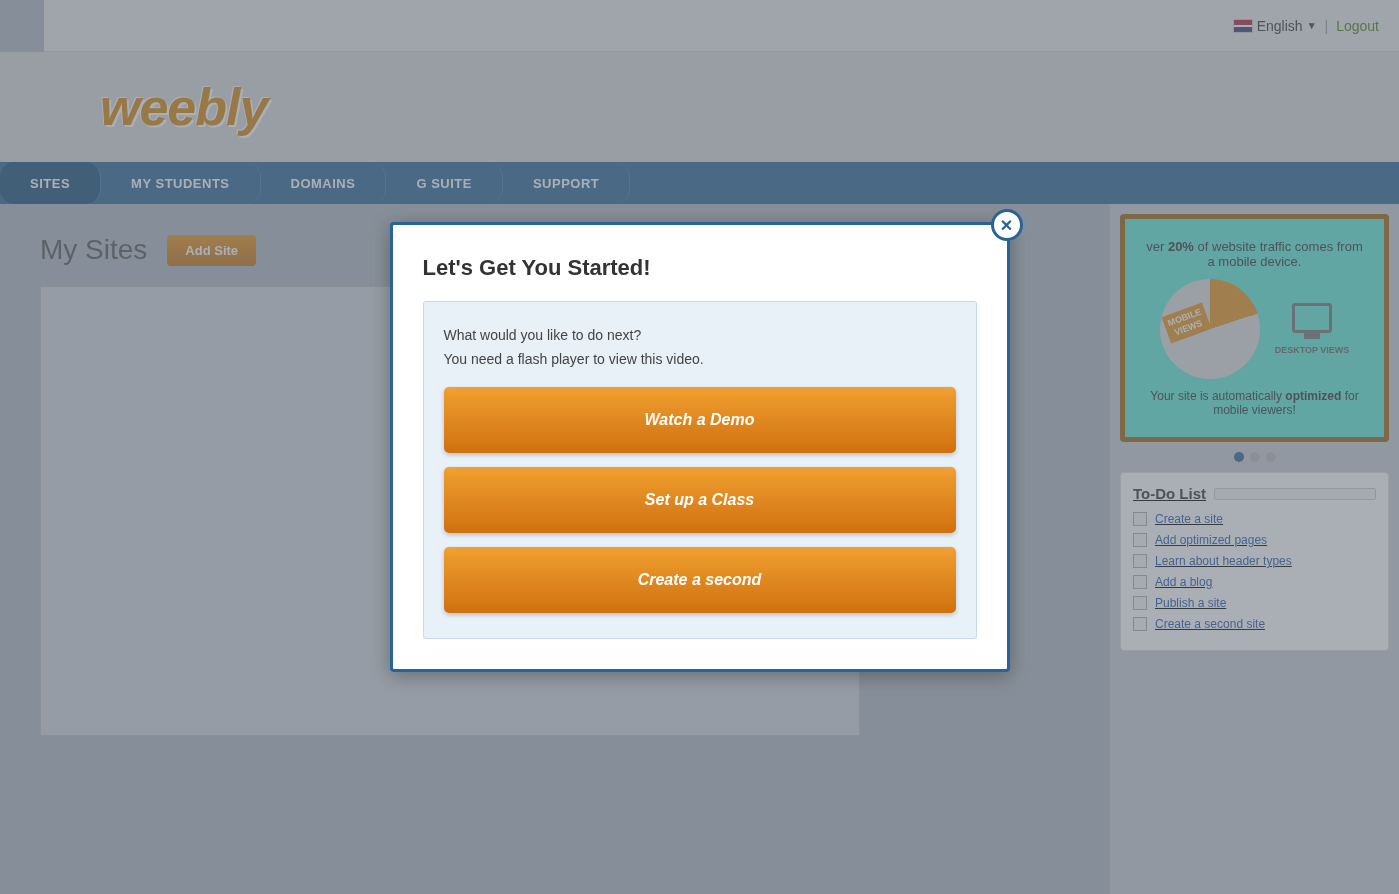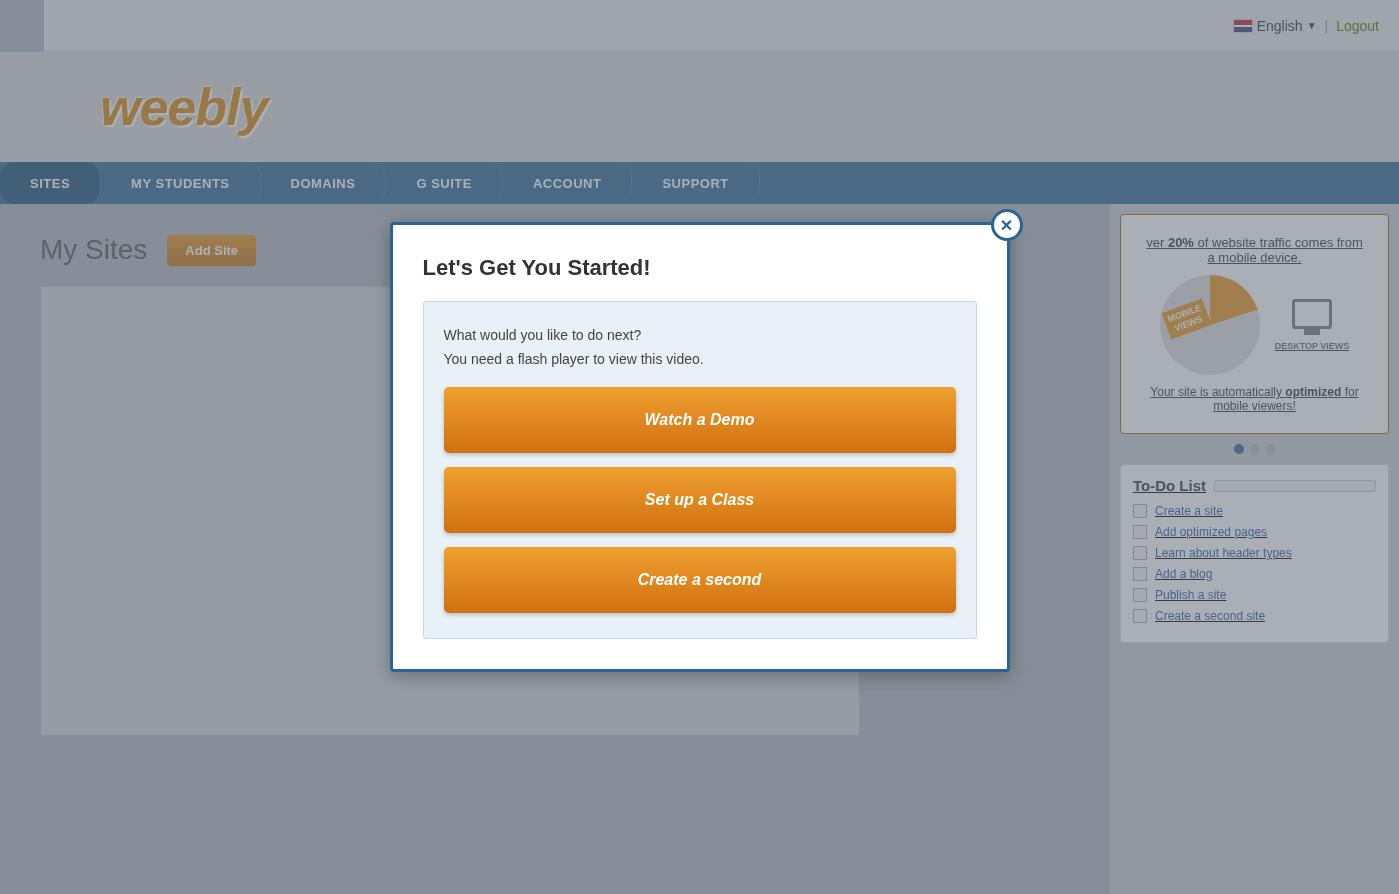--- a/index.html
+++ b/index.html
@@ -113,29 +113,28 @@
     #right-sidebar {
       width: 290px;
       background: #c8cdd4;
       padding: 0;
       border-left: 1px solid #bbb;
       overflow: hidden;
     }
 
     
     .promo-card {
-      background: #ffffff;
+      background: #5eead4;
       margin: 10px;
-      border: 1px solid #a16207;
+      border: 5px solid #a16207;
       border-radius: 4px;
       padding: 20px;
       text-align: center;
       font-size: 13px;
       color: #333;
-      text-decoration: underline;
     }
     .chart-area {
       display: flex;
       align-items: center;
       justify-content: center;
       margin: 10px 0;
       position: relative;
     }
     
     .pie-slice {
@@ -337,21 +336,20 @@
 
 <div id="logo-bar">
   <div class="weebly-logo">weebly</div>
 </div>
 
 <div id="nav-bar">
   <div class="nav-item active">SITES</div>
   <div class="nav-item">MY STUDENTS</div>
   <div class="nav-item">DOMAINS</div>
   <div class="nav-item">G SUITE</div>
-  <div class="nav-item">ACCOUNT</div>
   <div class="nav-item">SUPPORT</div>
 </div>
 
 <div id="main">
 
   <div id="left-content">
     <div class="page-header">
       <h1 class="page-title">My Sites</h1>
       <button class="add-site-btn">Add Site</button>
     </div>

